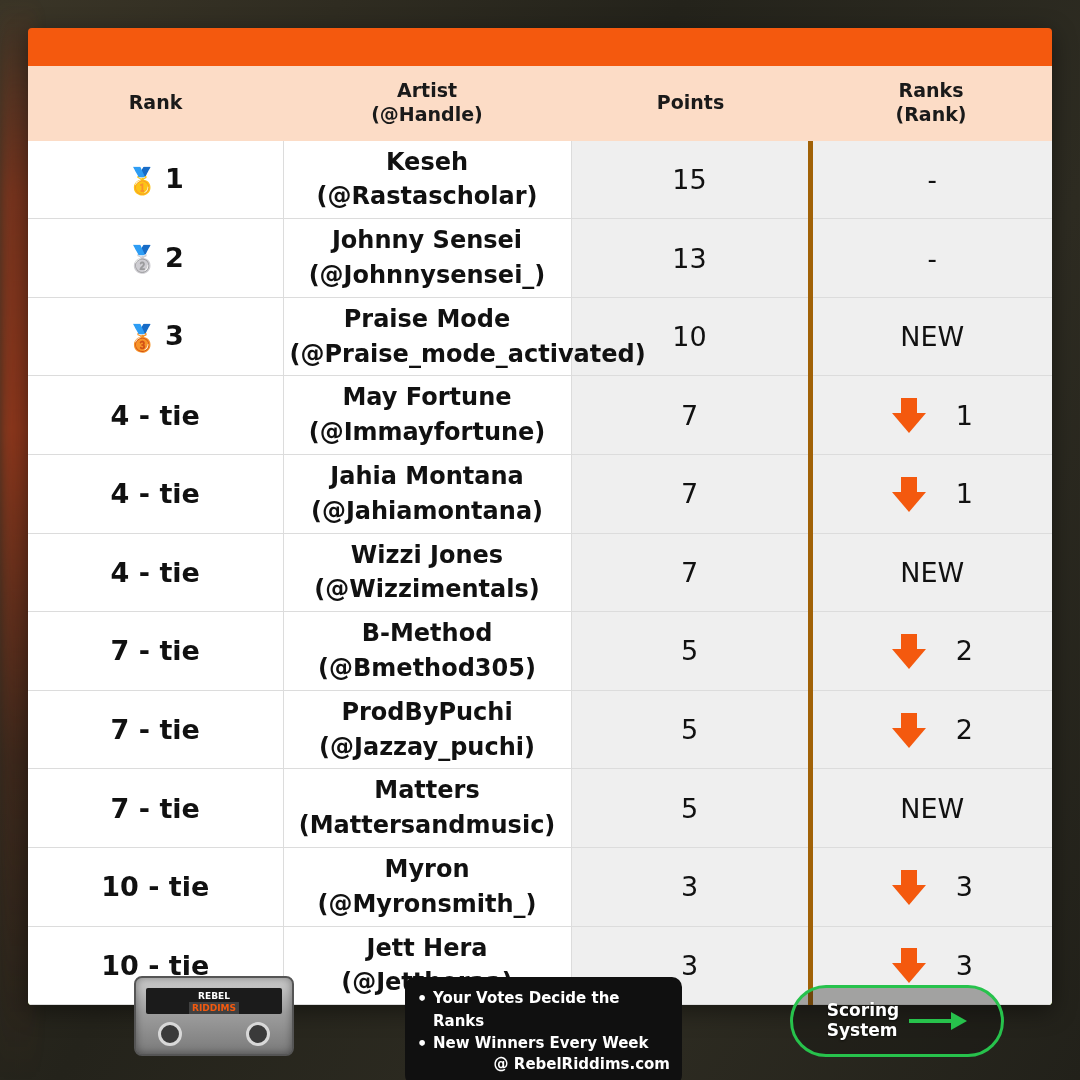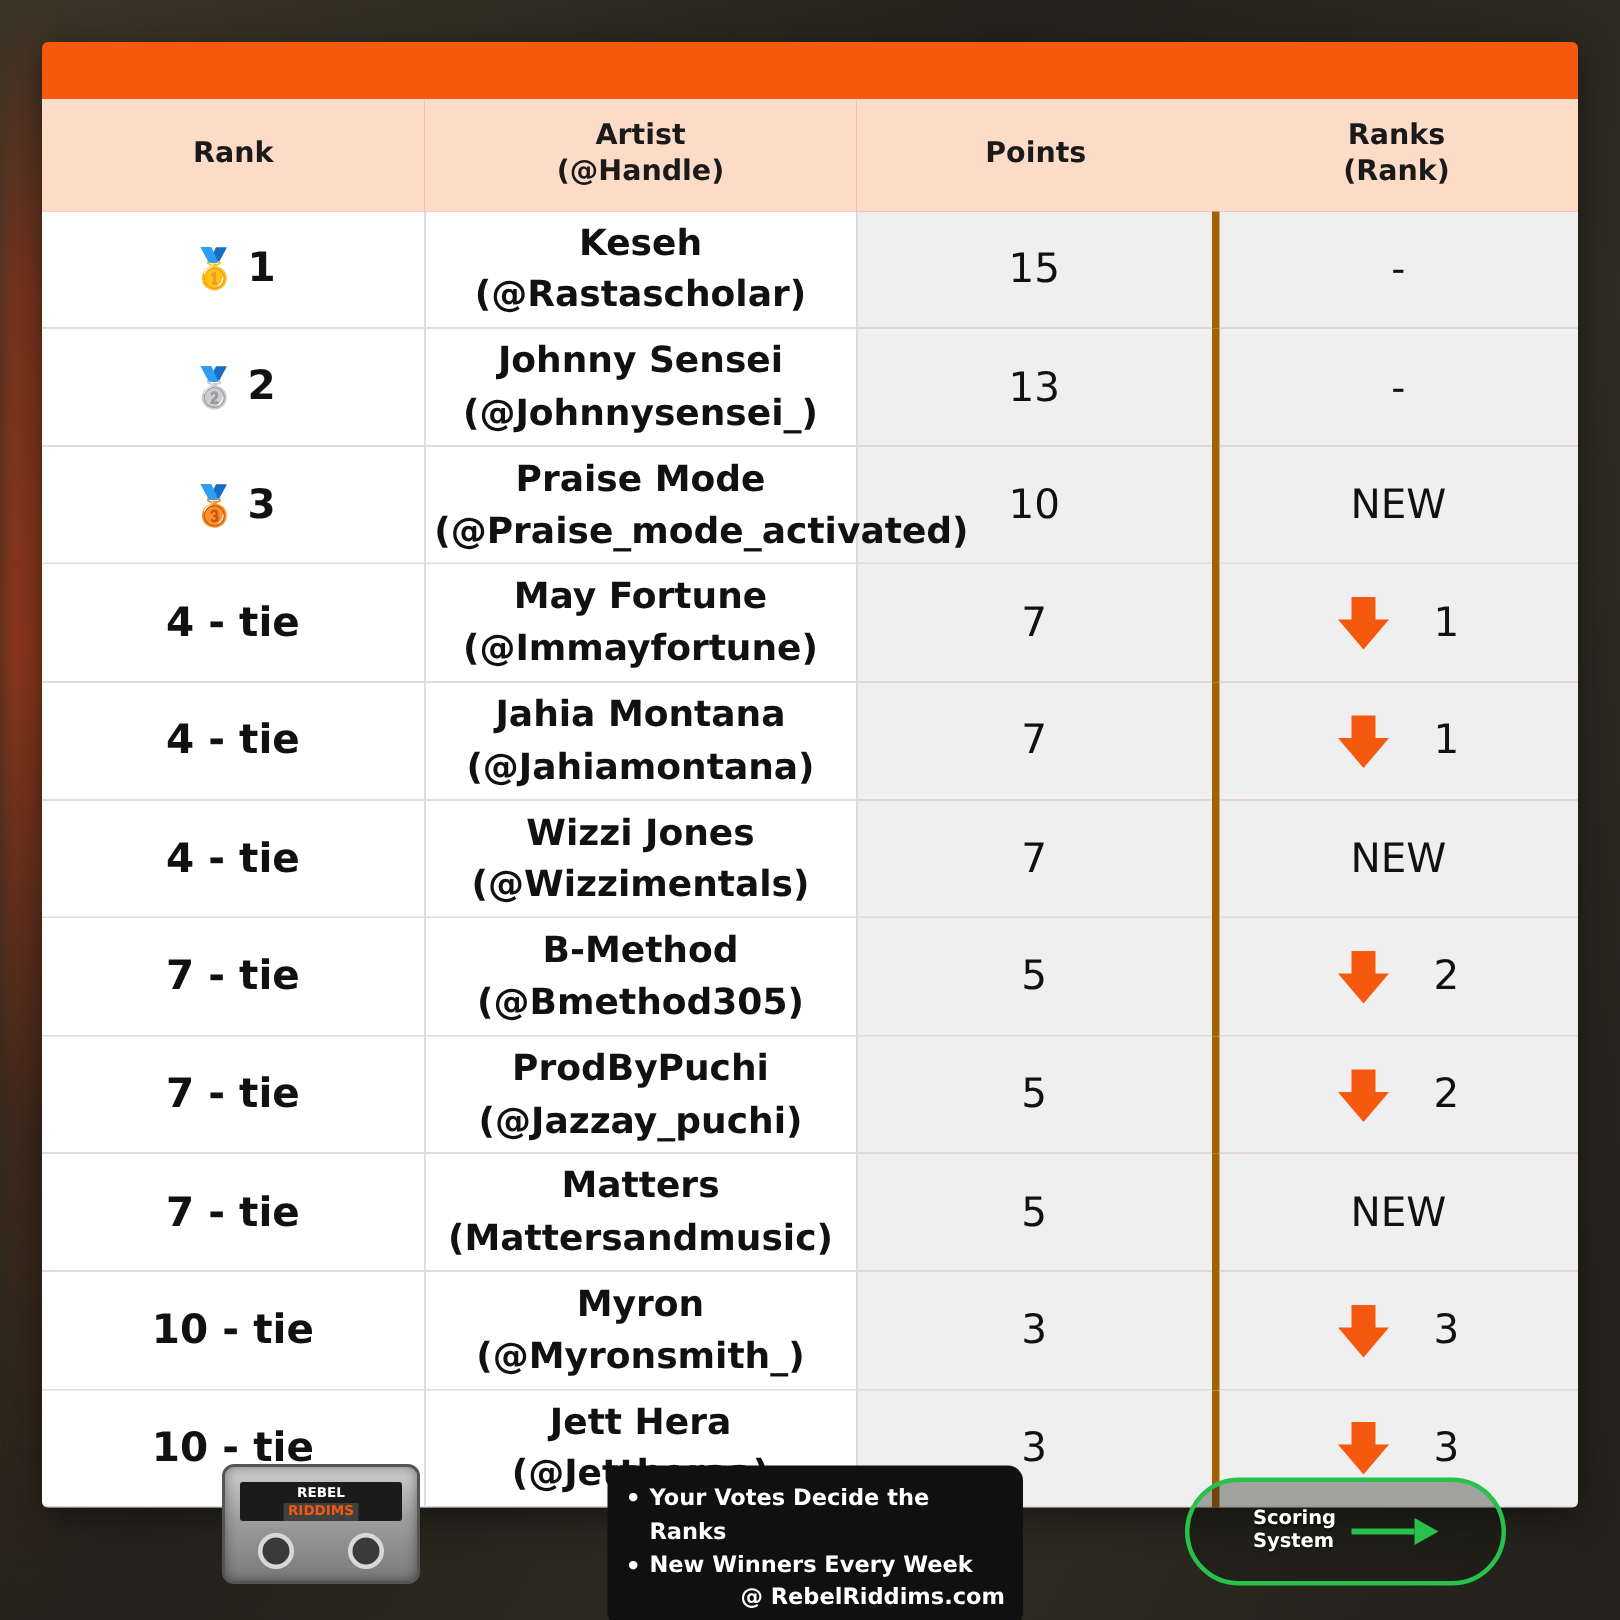--- a/index.html
+++ b/index.html
@@ -56,21 +56,21 @@
     color: #ffffff;
     font-size: 22px;
     font-weight: bold;
     margin-top: 18px;
   }
 
   table {
     width: 100%;
     border-collapse: collapse;
     table-layout: fixed;
-    background: #ec4899;
+    background: #bef264;
   }
   thead th {
     background: #fcdcc6;
     color: #1a1a1a;
     font-size: 19px;
     font-weight: bold;
     padding: 12px 4px 14px 4px;
     line-height: 1.28;
     text-align: center;
     border: none;
@@ -142,22 +142,22 @@
   .dash-cell { font-size: 26px; }
 
   
   .footer {
     position: absolute;
     left: 0; top: 962px;
     width: 1080px; height: 118px;
   }
   .cassette {
     position: absolute;
-    left: 148px; top: 14px;
-    width: 132px; height: 80px;
+    left: 134px; top: 14px;
+    width: 160px; height: 80px;
     background: linear-gradient(180deg, #cfcfcf 0%, #9e9e9e 45%, #7a7a7a 100%);
     border: 2px solid #555;
     border-radius: 8px;
     box-shadow: inset 0 0 8px rgba(0,0,0,0.4);
   }
   .cassette .label {
     position: absolute;
     left: 10px; top: 10px; right: 10px;
     height: 26px;
     background: #1b1b1b;
@@ -213,21 +213,21 @@
     border: 3px solid #27c24c;
     border-radius: 36px;
     display: flex;
     align-items: center;
     justify-content: center;
     gap: 10px;
     background: rgba(20,20,16,0.35);
   }
   .scoring .stext {
     color: #ffffff;
-    font-size: 13px;
+    font-size: 17px;
     font-weight: bold;
     line-height: 1.15;
     text-align: left;
     text-shadow: 0 1px 2px rgba(0,0,0,.6);
   }
   .scoring .sarrow { position: relative; width: 58px; height: 20px; }
   .scoring .sarrow::before {
     content: "";
     position: absolute;
     left: 0; top: 8px;

